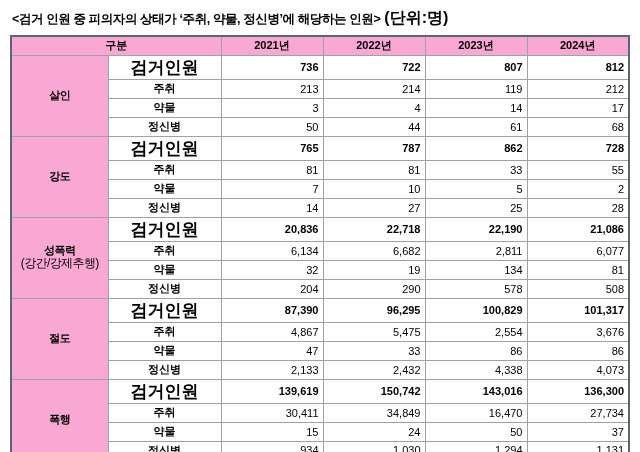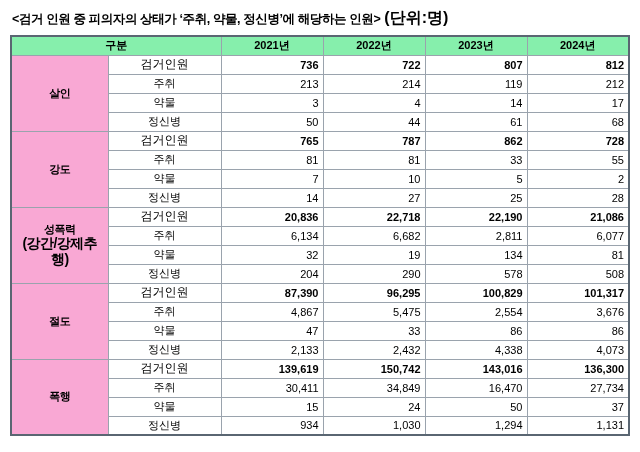--- a/index.html
+++ b/index.html
@@ -45,45 +45,46 @@
     table-layout: fixed;
   }
   table.data th, table.data td {
     border: 1px solid #9aa3ad;
     font-size: 11px;
     height: 19px;
     padding: 0 4px;
     box-sizing: border-box;
   }
   .hdr {
-    background: #86efac;
+    background: #f9a8d4;
     font-weight: bold;
     font-size: 11.5px;
   }
   .cat {
     background: #f9a8d4;
     text-align: center;
     font-weight: bold;
     font-size: 12px;
     letter-spacing: -0.5px;
     line-height: 1.15;
   }
   .cat .sub {
     display: block;
-    font-size: 14px;
-    font-weight: bold;
+    font-size: 12px;
+    font-weight: normal;
     letter-spacing: -0.6px;
   }
   .rowlabel {
     text-align: center;
     font-size: 11px;
+    font-weight: bold;
   }
   .rowlabel.bold {
-    font-weight: normal;
-    font-size: 12px;
+    font-weight: bold;
+    font-size: 17px;
   }
   .num {
     text-align: right;
     padding-right: 6px;
     font-size: 11px;
   }
   .num.bold {
     font-weight: bold;
     margin-left: 45px;
   }

